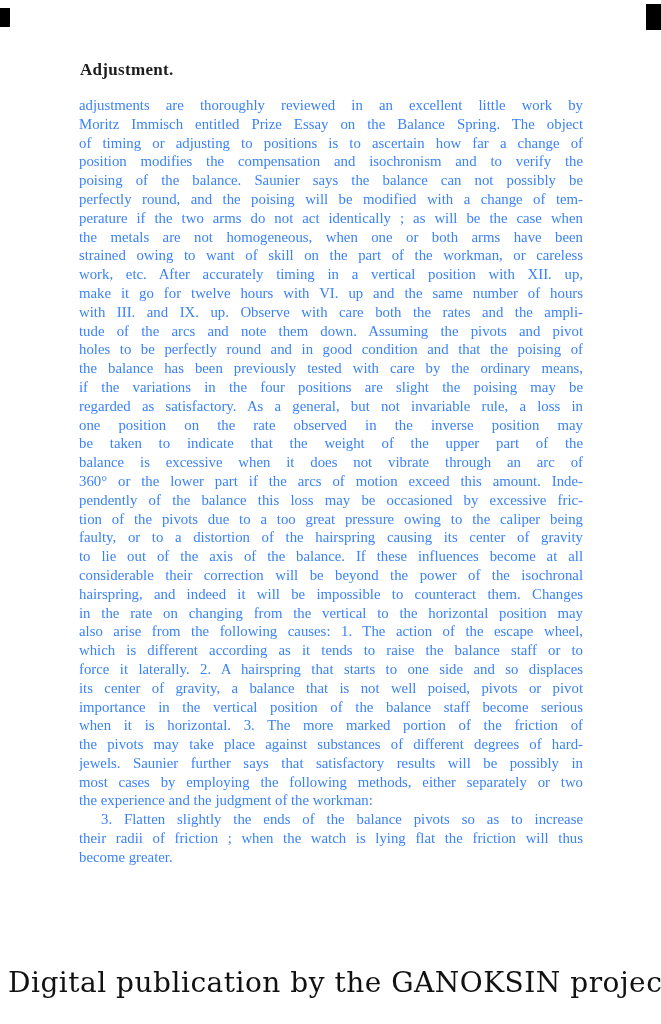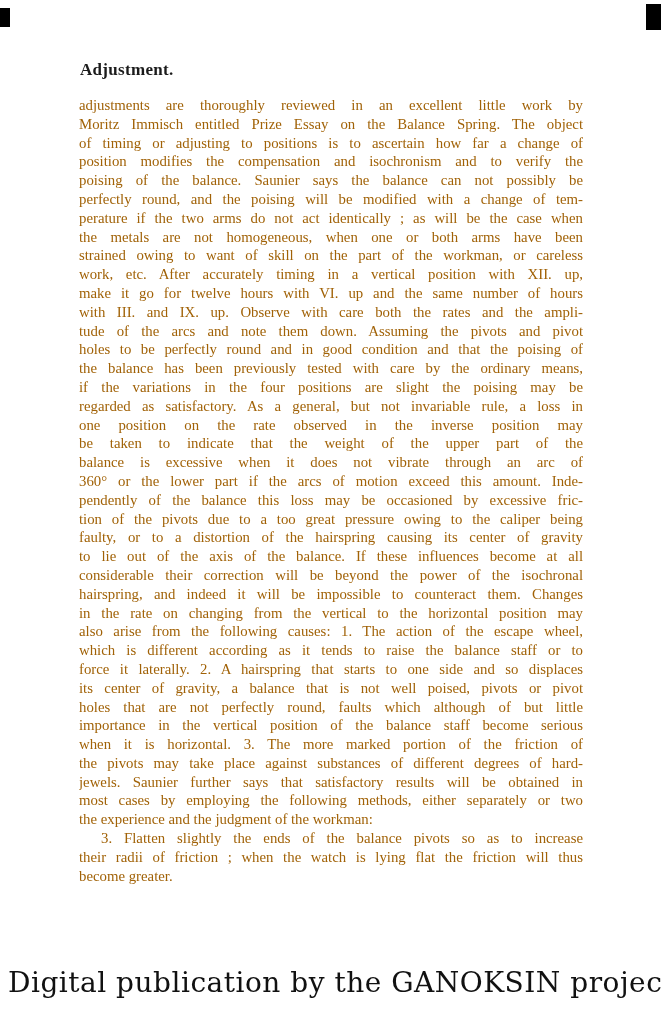--- a/index.html
+++ b/index.html
@@ -52,21 +52,21 @@
   }
 
   
   .body-text {
     position: absolute;
     left: 79px;
     top: 96px;
     width: 504px;
     font-size: 14.8px;
     line-height: 18.8px;
-    color: #a16207;
+    color: #3b82f6;
   }
   .line {
     height: 18.8px;
     overflow: hidden;
     text-align: justify;
     text-align-last: justify;
     white-space: normal;
   }
   .line.no-just {
     text-align: center;
@@ -130,25 +130,24 @@
       <div class="line">tion of the pivots due to a too great pressure owing to the caliper being</div>
       <div class="line">faulty, or to a distortion of the hairspring causing its center of gravity</div>
       <div class="line">to lie out of the axis of the balance. If these influences become at all</div>
       <div class="line">considerable their correction will be beyond the power of the isochronal</div>
       <div class="line">hairspring, and indeed it will be impossible to counteract them. Changes</div>
       <div class="line">in the rate on changing from the vertical to the horizontal position may</div>
       <div class="line">also arise from the following causes: 1. The action of the escape wheel,</div>
       <div class="line">which is different according as it tends to raise the balance staff or to</div>
       <div class="line">force it laterally. 2. A hairspring that starts to one side and so displaces</div>
       <div class="line">its center of gravity, a balance that is not well poised, pivots or pivot</div>
-      <div class="line">holes that are not perfectly round, faults which although of but little</div>
       <div class="line">importance in the vertical position of the balance staff become serious</div>
       <div class="line">when it is horizontal. 3. The more marked portion of the friction of</div>
       <div class="line">the pivots may take place against substances of different degrees of hard-</div>
-      <div class="line">jewels. Saunier further says that satisfactory results will be obtained in</div>
+      <div class="line">jewels. Saunier further says that satisfactory results will be possibly in</div>
       <div class="line">most cases by employing the following methods, either separately or two</div>
       <div class="line no-just">the experience and the judgment of the workman:</div>
       <div class="line indent">3. Flatten slightly the ends of the balance pivots so as to increase</div>
       <div class="line">their radii of friction ; when the watch is lying flat the friction will thus</div>
       <div class="line no-just">become greater.</div>
     </div>
 
   <div class="page-footer">
     <span class="footer-credit">Digital publication by the GANOKSIN project</span>
   </div>

